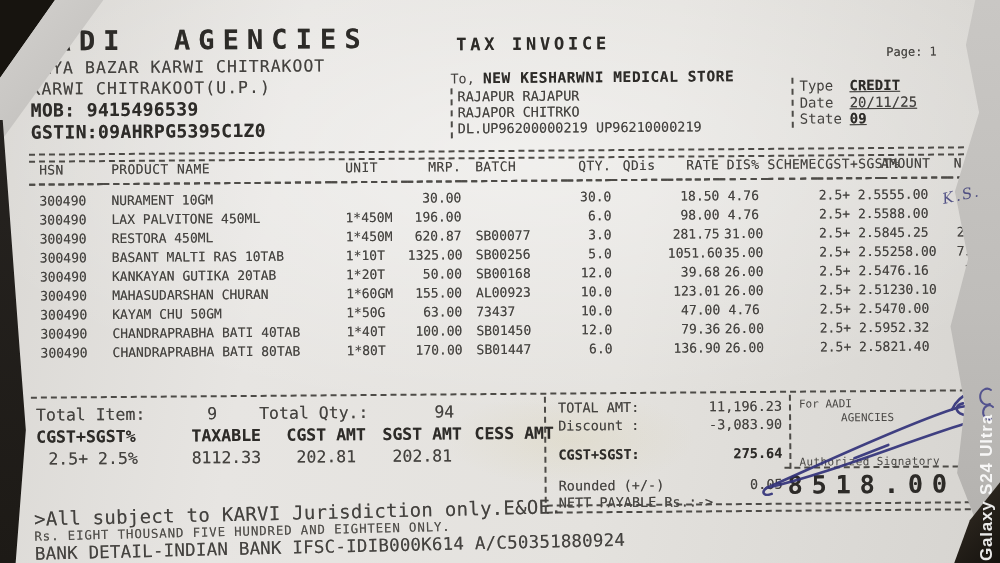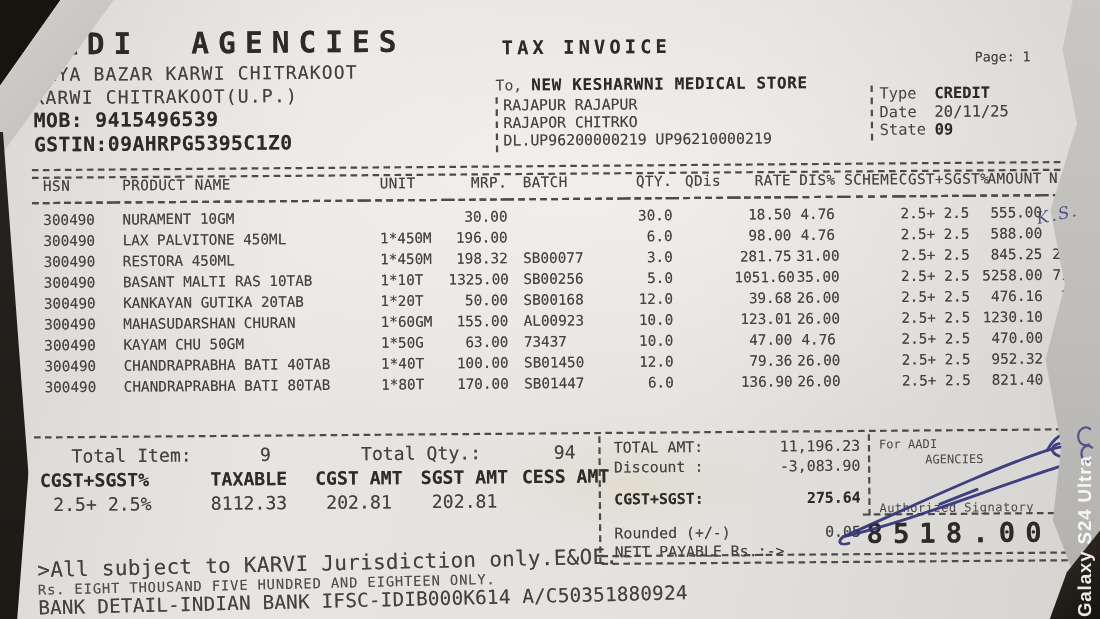--- a/index.html
+++ b/index.html
@@ -24,47 +24,47 @@
   .seller{left:32px;top:22px;}
   .seller .nm{font-size:27px;letter-spacing:.30em;word-spacing:22px;line-height:32px;}
   .seller .a1{font-size:16.5px;letter-spacing:.06em;line-height:21px;}
   .seller .a2{font-size:16.5px;letter-spacing:.06em;line-height:21px;}
   .seller .mb,.seller .gs{font-size:18px;line-height:22px;letter-spacing:.02em;}
   .title{left:458px;top:34px;font-size:17px;letter-spacing:.22em;}
   .page{left:888px;top:48px;font-size:12px;}
   .buyer{left:452px;top:70px;font-size:13.5px;line-height:16px;}
   .buyer .nm{font-size:14.5px;letter-spacing:.04em;}
   .buyer-rest{border-left:2px dashed #4d4b47;padding-left:5px;margin-top:2px;min-height:50px;}
-  .meta{left:793px;top:80px;font-size:14px;line-height:16.5px;border-left:2px dashed #4d4b47;padding-left:6px;}
+  .meta{left:793px;top:80px;font-size:14px;line-height:16.5px;border-left:2px dashed #4d4b47;padding-left:6px;text-decoration:underline;}
   .meta .lb{display:inline-block;min-width:50px;}
 
   
   .inv-table{position:absolute;left:30px;top:156px;width:930px;border-collapse:collapse;table-layout:fixed;
              font-size:13px;line-height:17px;}
   .inv-table th{font-weight:normal;text-align:left;padding:2px 0 5px 0;border-bottom:2px dashed #4d4b47;letter-spacing:.4px;}
   .inv-table td{padding:1px 0;}
   .inv-table tbody tr:first-child td{padding-top:7px;}
   .inv-table th:nth-child(1),.inv-table td:nth-child(1){width:64px;padding-left:10px;}
   .inv-table th:nth-child(2),.inv-table td:nth-child(2){width:220px;padding-left:8px;}
   .inv-table th:nth-child(3),.inv-table td:nth-child(3){width:62px;padding-left:14px;}
   .inv-table th:nth-child(4),.inv-table td:nth-child(4){width:54px;text-align:right;}
   .inv-table th:nth-child(5),.inv-table td:nth-child(5){width:92px;padding-left:14px;}
   .inv-table th:nth-child(6),.inv-table td:nth-child(6){width:44px;text-align:right;}
   .inv-table th:nth-child(7),.inv-table td:nth-child(7){width:56px;text-align:center;}
   .inv-table th:nth-child(8),.inv-table td:nth-child(8){width:52px;text-align:right;}
   .inv-table th:nth-child(9),.inv-table td:nth-child(9){width:48px;text-align:center;}
   .inv-table th:nth-child(10),.inv-table td:nth-child(10){width:50px;text-align:center;}
   .inv-table th:nth-child(11),.inv-table td:nth-child(11){width:64px;text-align:right;}
-  .inv-table th:nth-child(12),.inv-table td:nth-child(12){width:66px;text-align:right;margin-top:20px;}
+  .inv-table th:nth-child(12),.inv-table td:nth-child(12){width:66px;text-align:left;margin-top:20px;}
   .inv-table th:nth-child(13),.inv-table td:nth-child(13){width:56px;text-align:right;}
 
   
   .sum-rule{left:30px;top:393px;width:935px;}
   .sum-left{left:35px;top:402px;width:505px;font-size:16.5px;}
-  .sum-left .l1 span{display:inline-block;margin-left:29px;}
+  .sum-left .l1 span{display:inline-block;}
   .taxgrid{display:grid;grid-template-columns:138px 104px 96px 96px 88px;margin-top:3px;line-height:19px;}
   .taxgrid .c{text-align:center;}
   .sum-right{left:547px;top:400px;width:238px;font-size:13.5px;line-height:16px;padding-left:10px;box-sizing:border-box;}
   .sum-right .row{display:flex;justify-content:space-between;padding-right:4px;}
   .bar-mid{left:543px;top:397px;height:116px;}
   .bar-sig{left:788px;top:397px;height:74px;}
   .sig-box{left:798px;top:400px;width:165px;font-size:11px;line-height:14px;color:#4a4845;}
   .sig-box .l2{padding-left:42px;}
   .sig-box .auth{margin-top:30px;letter-spacing:.4px;}
   .rule-sig{left:783px;top:469px;width:184px;}
@@ -180,21 +180,21 @@
               <td>4.76</td>
               <td></td>
               <td>2.5+ 2.5</td>
               <td>588.00</td>
               <td>98.00</td>
             </tr>
             <tr>
               <td>300490</td>
               <td>RESTORA 450ML</td>
               <td>1*450M</td>
-              <td>198.32</td>
+              <td>620.87</td>
               <td>SB00077</td>
               <td>3.0</td>
               <td></td>
               <td>281.75</td>
               <td>31.00</td>
               <td></td>
               <td>2.5+ 2.5</td>
               <td>845.25</td>
               <td>204.13</td>
             </tr>
@@ -290,21 +290,21 @@
             </tr>
           </tbody>
       </table>
 
       <div class="abs hr-d sum-rule"></div>
 
       <div class="abs sum-left ink">
         <div class="l1">
           <span>Total Item:</span>
           <span style="margin-left:52px;">9</span>
-          <span style="margin-left:72px;">Total Qty.:</span>
+          <span style="margin-left:32px;">Total Qty.:</span>
           <span style="margin-left:56px;">94</span>
         </div>
         <div class="taxgrid b">
           <span>CGST+SGST%</span>
           <span class="c">TAXABLE</span>
           <span class="c">CGST AMT</span>
           <span class="c">SGST AMT</span>
           <span class="c">CESS AMT</span>
         </div>
         <div class="taxgrid">

